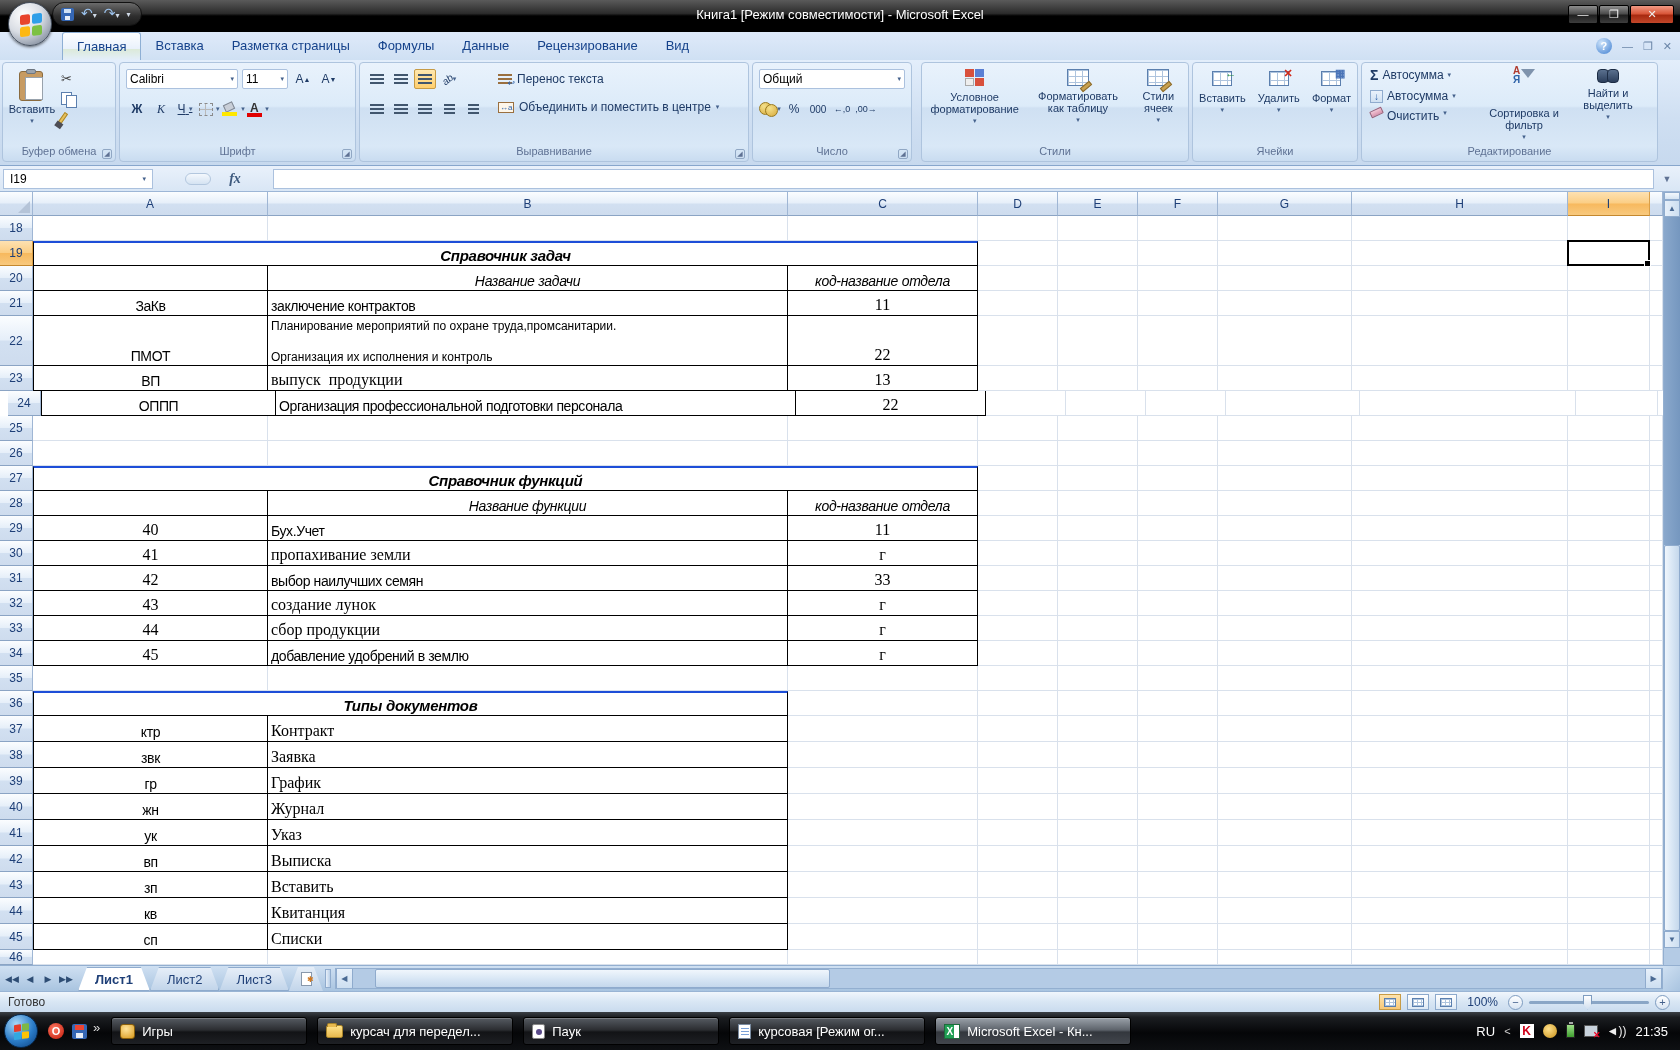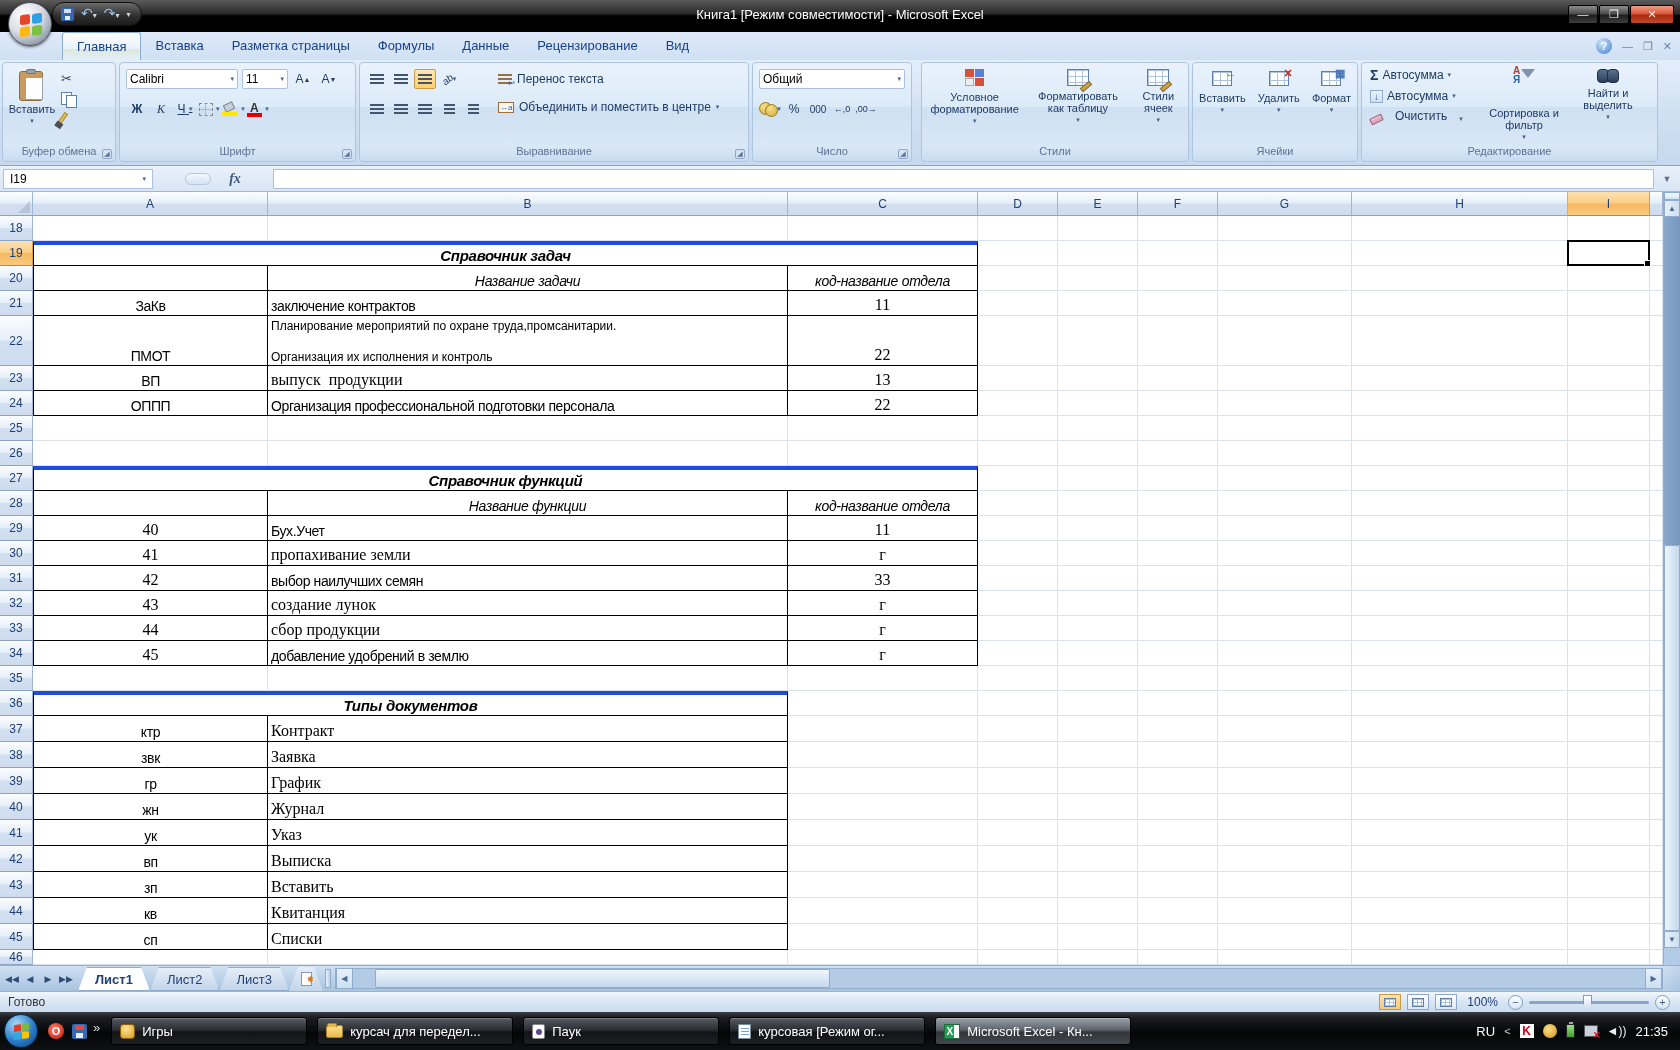--- a/index.html
+++ b/index.html
@@ -118,21 +118,21 @@
   border-right:1px solid #9fb6d4; border-bottom:1px solid #8ba4c4; color:#1e3f77; font-size:12px;
   display:flex; align-items:center; justify-content:center; }
 #corner { width:33px; position:relative; }
 #corner::after { content:""; position:absolute; right:2px; bottom:2px; width:0; height:0; border-left:12px solid transparent; border-bottom:12px solid #b5c4d8; }
 .ch.sel, .rh.sel { background:linear-gradient(180deg,#fde1b2,#fbce85 48%,#f7b95e 52%,#f8c97e); border-right:1px solid #d99f48; border-bottom:1px solid #c4882f; }
 .grow { display:flex; }
 .rh { width:33px; flex:none; }
 .cell { flex:none; height:100%; display:flex; align-items:flex-end; padding:0 3px 1px 3px; overflow:hidden; white-space:pre; color:#000; }
 .gc { border-right:1px solid #d9e1ec; border-bottom:1px solid #d9e1ec; }
 .tb { border-right:1px solid #000; border-bottom:1px solid #000; }
-.tb.bl { border-left:1px solid #000; } .tb.bt { border-top:4px solid #1d4ed8; }
+.tb.bl { border-left:1px solid #000; } .tb.bt { border-top:2px solid #1d4ed8; }
 .ta-c { justify-content:center; }
 .f-narrow { font-size:14px; letter-spacing:-0.4px; }
 .f-serif { font-family:"Liberation Serif",serif; font-size:16px; }
 .f-num { font-family:"Liberation Serif",serif; font-size:16px; }
 .f-title { font-size:15px; font-weight:bold; font-style:italic; letter-spacing:-0.3px; }
 .f-hdr { font-size:14px; font-style:italic; letter-spacing:-0.3px; }
 .two-line { flex-direction:column; align-items:flex-start; justify-content:space-between; padding-top:3px; }
 #sel-overlay { position:absolute; border:2px solid #000; background:transparent; }
 #sel-overlay::after { content:""; position:absolute; right:-3px; bottom:-3px; width:5px; height:5px; background:#000; border:1px solid #fff; }
 
@@ -455,21 +455,21 @@
           <div style="display:flex;align-items:center;gap:4px">
             <span class="i-sigma">Σ</span>
               <span>Автосумма</span>
               <span class="dd">▾</span>
           </div>
           <div style="display:flex;align-items:center;gap:4px">
             <span class="i-filldown">↓</span>
               <span>Автосумма</span>
               <span class="dd">▾</span>
           </div>
-          <div style="display:flex;align-items:flex-end;gap:12px">
+          <div style="display:flex;align-items:flex-start;gap:4px">
             <span class="i-eraser"></span>
               <span>Очистить</span>
               <span class="dd">▾</span>
           </div>
         </div>
         <div class="rbtn-big" style="width:88px">
           <span class="i-sort">
               <span class="a">А</span>
               <span class="z">Я</span>
               <span class="fun"></span>
@@ -584,21 +584,21 @@
           <div class="cell tb f-serif" style="width: 520px;">выпуск  продукции</div>
           <div class="cell tb f-num ta-c" style="width: 190px;">13</div>
           <div class="cell gc" style="width: 80px;"></div>
           <div class="cell gc" style="width: 80px;"></div>
           <div class="cell gc" style="width: 80px;"></div>
           <div class="cell gc" style="width: 134px;"></div>
           <div class="cell gc" style="width: 216px;"></div>
           <div class="cell gc" style="width: 82px;"></div>
           <div class="cell gc" style="width: 13px;"></div>
         </div>
-        <div class="grow" style="height: 25px;">
+        <div class="grow" style="height: 25px; padding-left: 8px;">
           <div class="rh">24</div>
           <div class="cell tb bl f-narrow ta-c" style="width: 235px;">ОППП</div>
           <div class="cell tb f-narrow" style="width: 520px;">Организация профессиональной подготовки персонала</div>
           <div class="cell tb f-num ta-c" style="width: 190px;">22</div>
           <div class="cell gc" style="width: 80px;"></div>
           <div class="cell gc" style="width: 80px;"></div>
           <div class="cell gc" style="width: 80px;"></div>
           <div class="cell gc" style="width: 134px;"></div>
           <div class="cell gc" style="width: 216px;"></div>
           <div class="cell gc" style="width: 82px;"></div>

